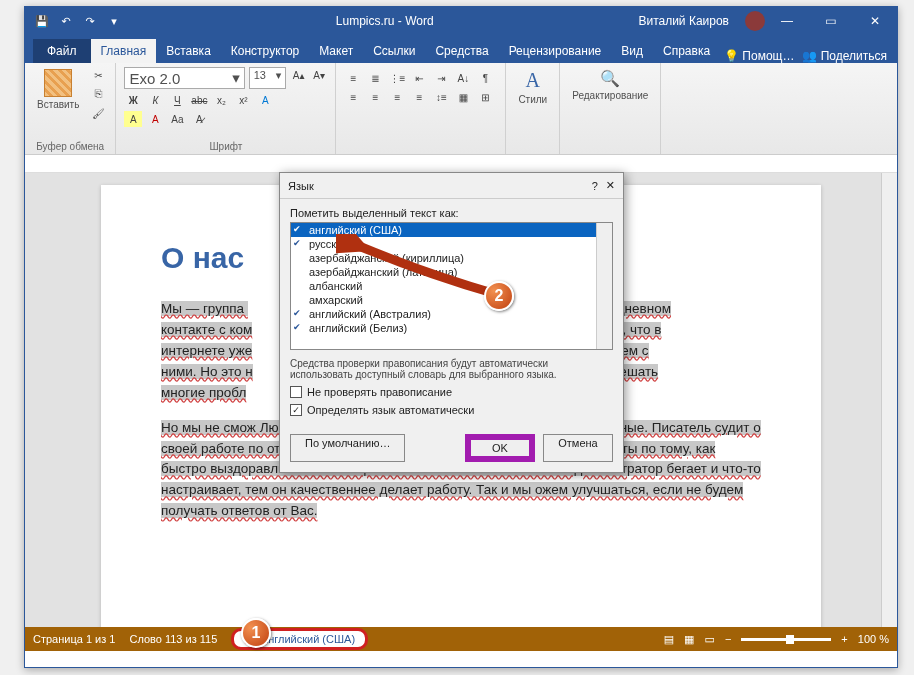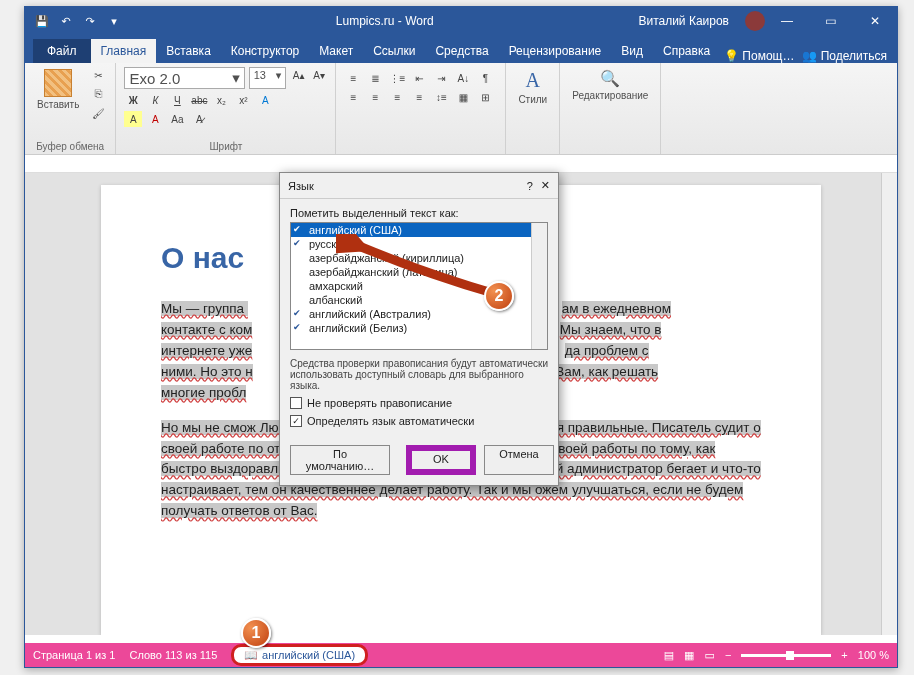--- a/index.html
+++ b/index.html
@@ -28,28 +28,28 @@
 .size-combo { border: 1px solid #aaa; background: #fff; font-size: 11px; padding: 1px 4px; width: 40px; display: flex; justify-content: space-between; }
 .small-row { display: flex; gap: 4px; margin-top: 3px; }
 .sm-btn { width: 18px; height: 16px; font-size: 10px; display: flex; align-items: center; justify-content: center; color: #444; }
 .ruler { height: 18px; background: #fff; border-bottom: 1px solid #ddd; }
 .doc-area { height: 462px; background: #e2e2e2; overflow: hidden; position: relative; display: flex; justify-content: center; }
 .page { width: 720px; background: #fff; margin-top: 12px; padding: 56px 60px 30px; box-shadow: 0 1px 4px rgba(0,0,0,.2); position: relative; }
 .heading { color: #3865a6; font-size: 30px; font-weight: 600; margin-bottom: 24px; }
 .body-text { font-size: 13.5px; line-height: 1.55; color: #222; }
 .body-text p { margin-bottom: 14px; }
 .sel { background: #c8c8c8; text-decoration: underline; text-decoration-color: #d04040; text-decoration-style: wavy; }
-.statusbar { position: absolute; bottom: 0; left: 0; right: 0; height: 24px; background: #ec4899; color: #fff; font-size: 11px; display: flex; align-items: center; padding: 0 8px; gap: 14px; justify-content: center; }
+.statusbar { position: absolute; bottom: 16px; left: 0; right: 0; height: 24px; background: #a16207; color: #fff; font-size: 11px; display: flex; align-items: center; padding: 0 8px; gap: 14px; justify-content: center; }
 .statusbar .lang { background: #fff; color: #2b579a; border: 3px solid #d02020; border-radius: 10px; padding: 0 10px; display: flex; align-items: center; gap: 4px; font-size: 11px; height: 22px;}
 .statusbar-right { margin-left: auto; display: flex; align-items: center; gap: 10px; }
 .zoom-slider { width: 90px; height: 3px; background: #fff; position: relative; }
 .zoom-thumb { position: absolute; left: 45px; top: -3px; width: 8px; height: 9px; background: #fff; }
 
 
-.dialog { position: absolute; left: 279px; top: 172px; width: 280px; background: #f0f0f0; border: 1px solid #888; box-shadow: 2px 2px 10px rgba(0,0,0,.4); font-size: 11px; color: #222; }
+.dialog { position: absolute; left: 279px; top: 172px; width: 345px; background: #f0f0f0; border: 1px solid #888; box-shadow: 2px 2px 10px rgba(0,0,0,.4); font-size: 11px; color: #222; }
 .dlg-title { height: 26px; display: flex; align-items: center; padding: 0 8px; border-bottom: 1px solid #ccc; }
 .dlg-title-text { flex: 1; }
 .dlg-body { padding: 8px 10px; }
 .lang-list { border: 1px solid #888; background: #fff; height: 128px; overflow: hidden; position: relative; }
 .lang-item { padding: 1px 4px 1px 18px; font-size: 11px; position: relative; }
 .lang-item.selected { background: #0a64c0; color: #fff; }
 .lang-item .mark { position: absolute; left: 2px; top: 1px; font-size: 9px; color: #2b579a; }
 .lang-item.selected .mark { color: #fff; }
 .scrollbar { position: absolute; right: 0; top: 0; width: 16px; height: 100%; background: #efefef; border-left: 1px solid #ccc; }
 .info-text { margin-top: 8px; font-size: 10px; color: #444; }
@@ -250,22 +250,22 @@
     <span style="padding:0 8px">?</span>
     <span>✕</span>
   </div>
   <div class="dlg-body">
     <div style="margin-bottom:3px">Пометить выделенный текст как:</div>
     <div class="lang-list">
       <div class="lang-item selected"><span class="mark">✔</span><span>английский (США)</span></div>
       <div class="lang-item"><span class="mark">✔</span><span>русский</span></div>
       <div class="lang-item"><span>азербайджанский (кириллица)</span></div>
       <div class="lang-item"><span>азербайджанский (латиница)</span></div>
+      <div class="lang-item"><span>албанский</span></div>
       <div class="lang-item"><span>амхарский</span></div>
-      <div class="lang-item"><span>албанский</span></div>
       <div class="lang-item"><span class="mark">✔</span><span>английский (Австралия)</span></div>
       <div class="lang-item"><span class="mark">✔</span><span>английский (Белиз)</span></div>
       <div class="scrollbar"></div>
     </div>
     <div class="info-text">Средства проверки правописания будут автоматически использовать доступный словарь для выбранного языка.</div>
     <div class="chk-row">
       <div class="chk"></div>
       <span>Не проверять правописание</span>
     </div>
     <div class="chk-row">

